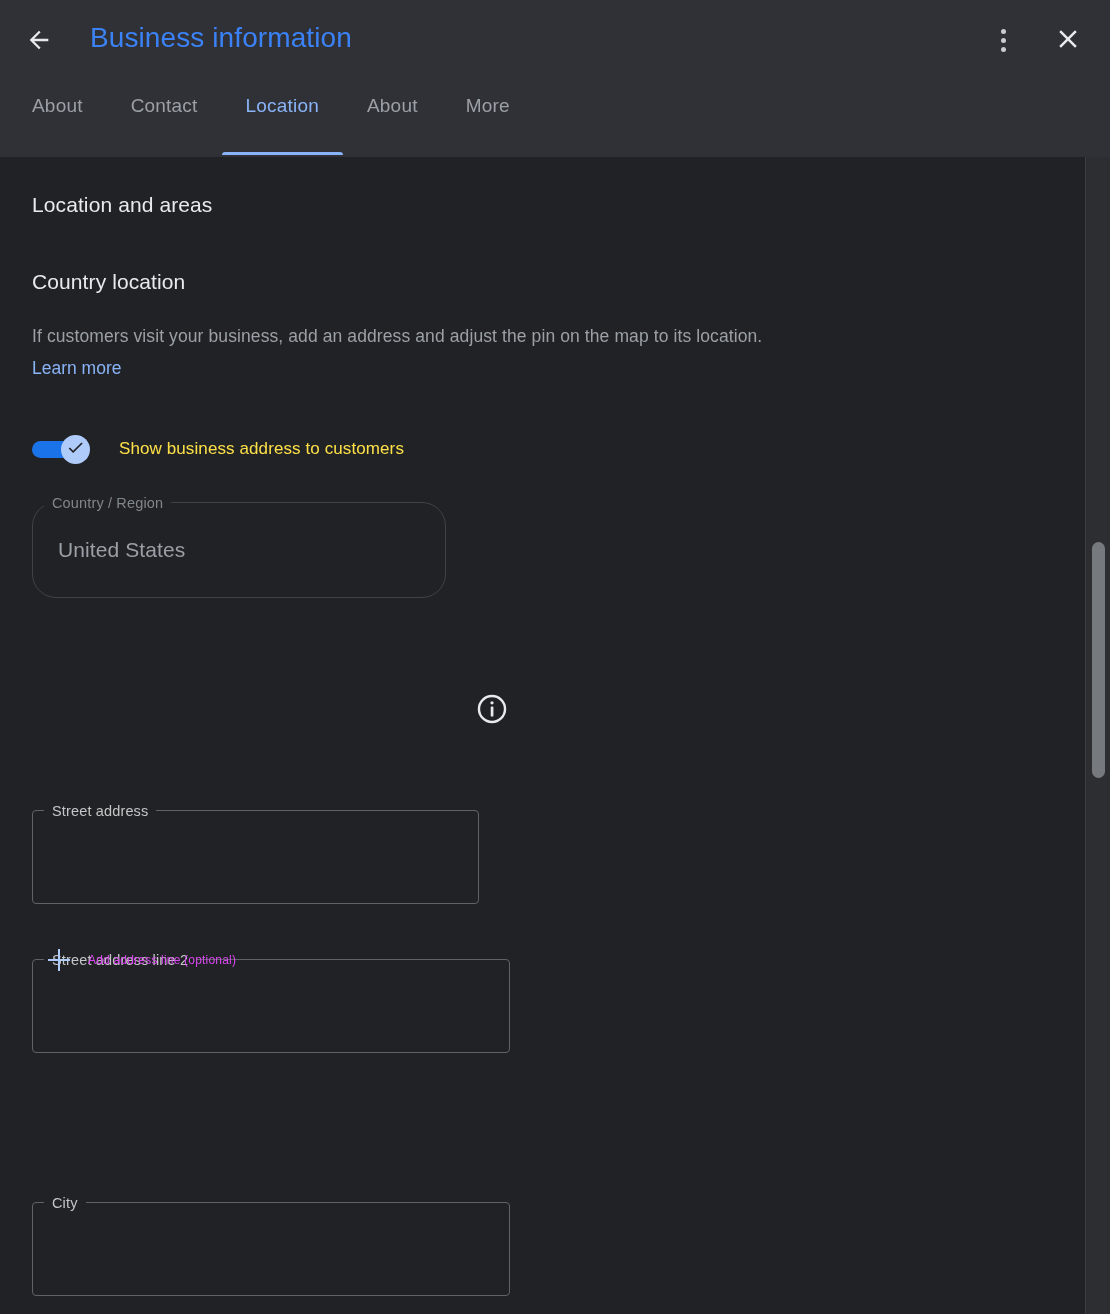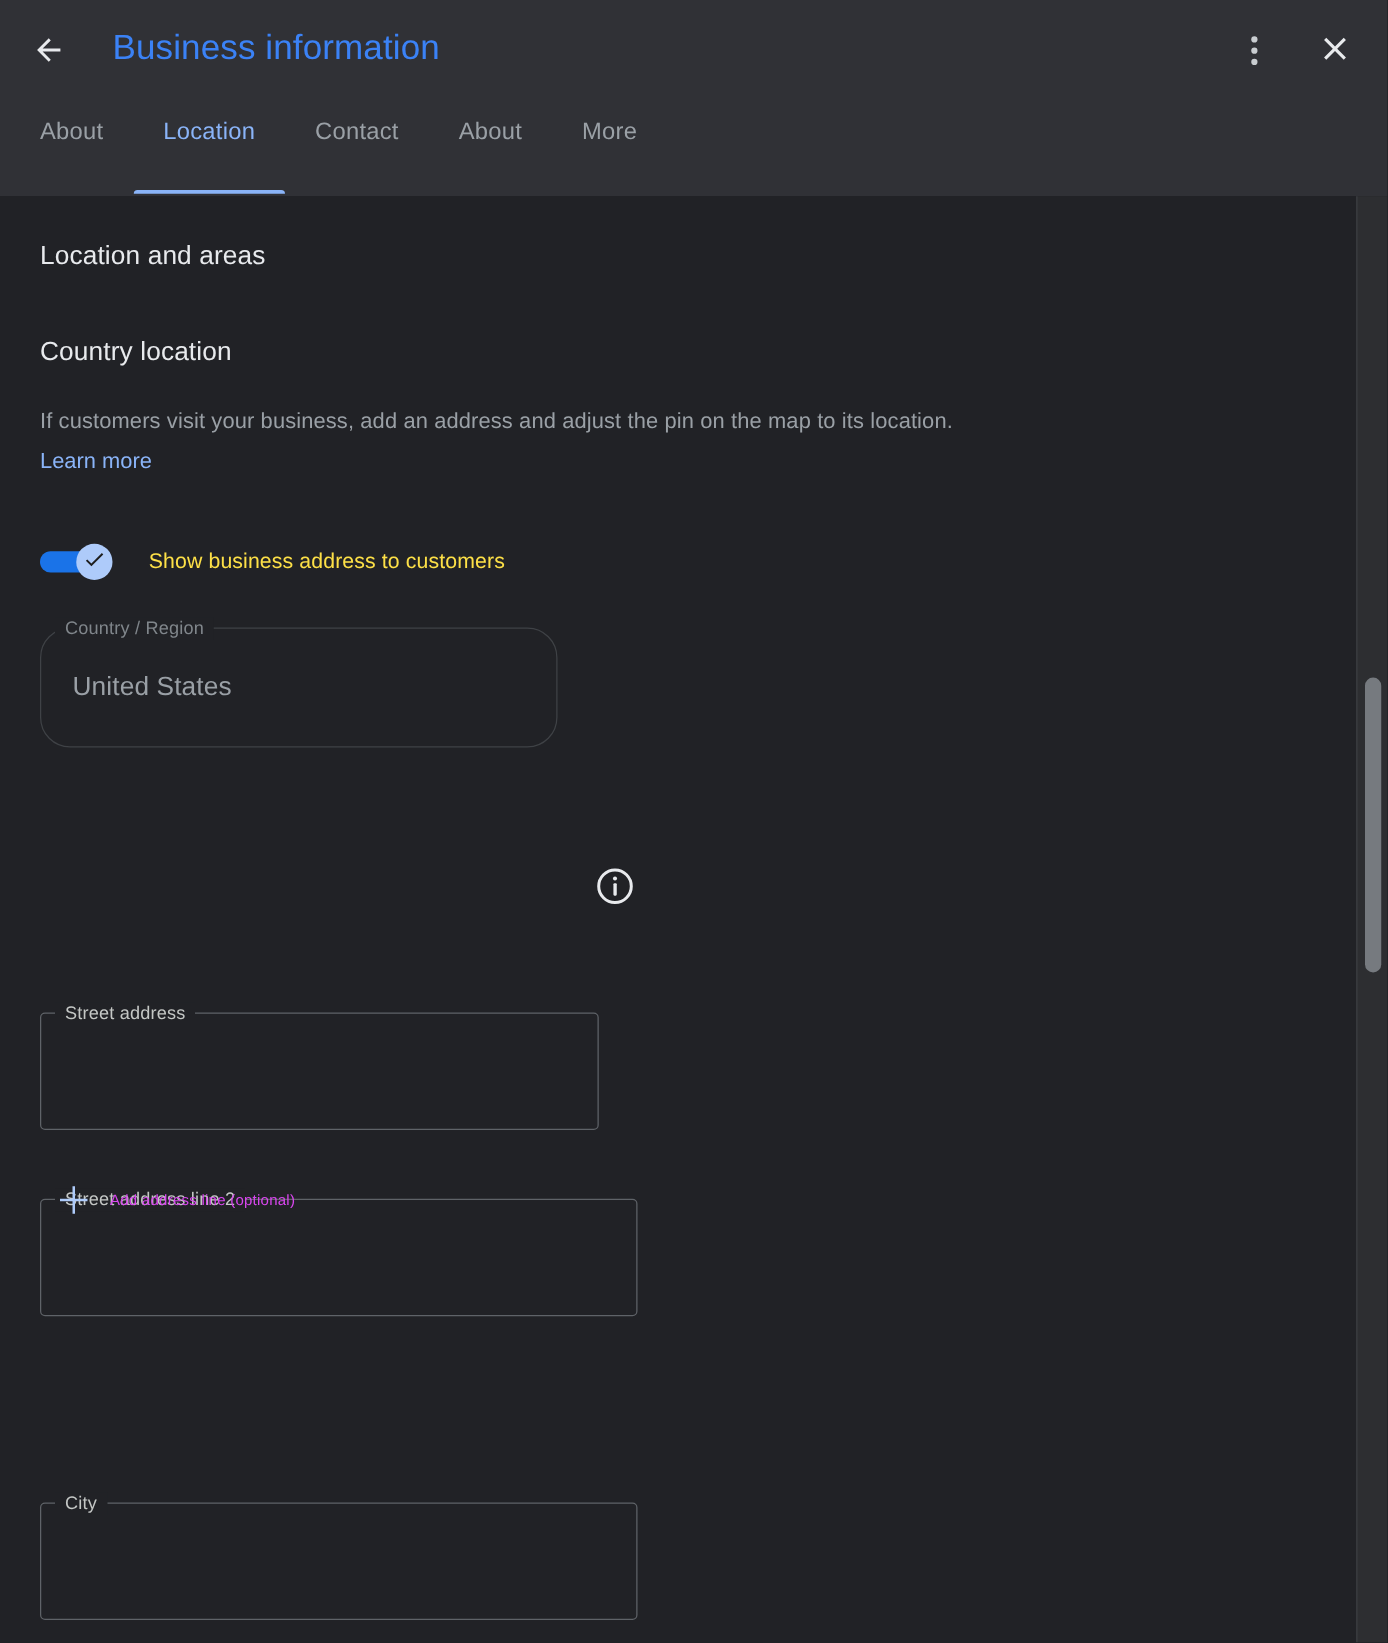--- a/index.html
+++ b/index.html
@@ -340,27 +340,27 @@
           </svg>
         </span>
       </button>
     </div>
 
     <div class="tabs">
       <div class="tab">
         <span>About</span>
 
       </div>
+      <div class="tab">
+        <span>Contact</span>
+
+      </div>
       <div class="tab active">
         <span>Location</span>
         <span class="tab-underline"></span>
-      </div>
-      <div class="tab">
-        <span>Contact</span>
-
       </div>
       <div class="tab">
         <span>About</span>
 
       </div>
       <div class="tab">
         <span>More</span>
 
       </div>
     </div>

